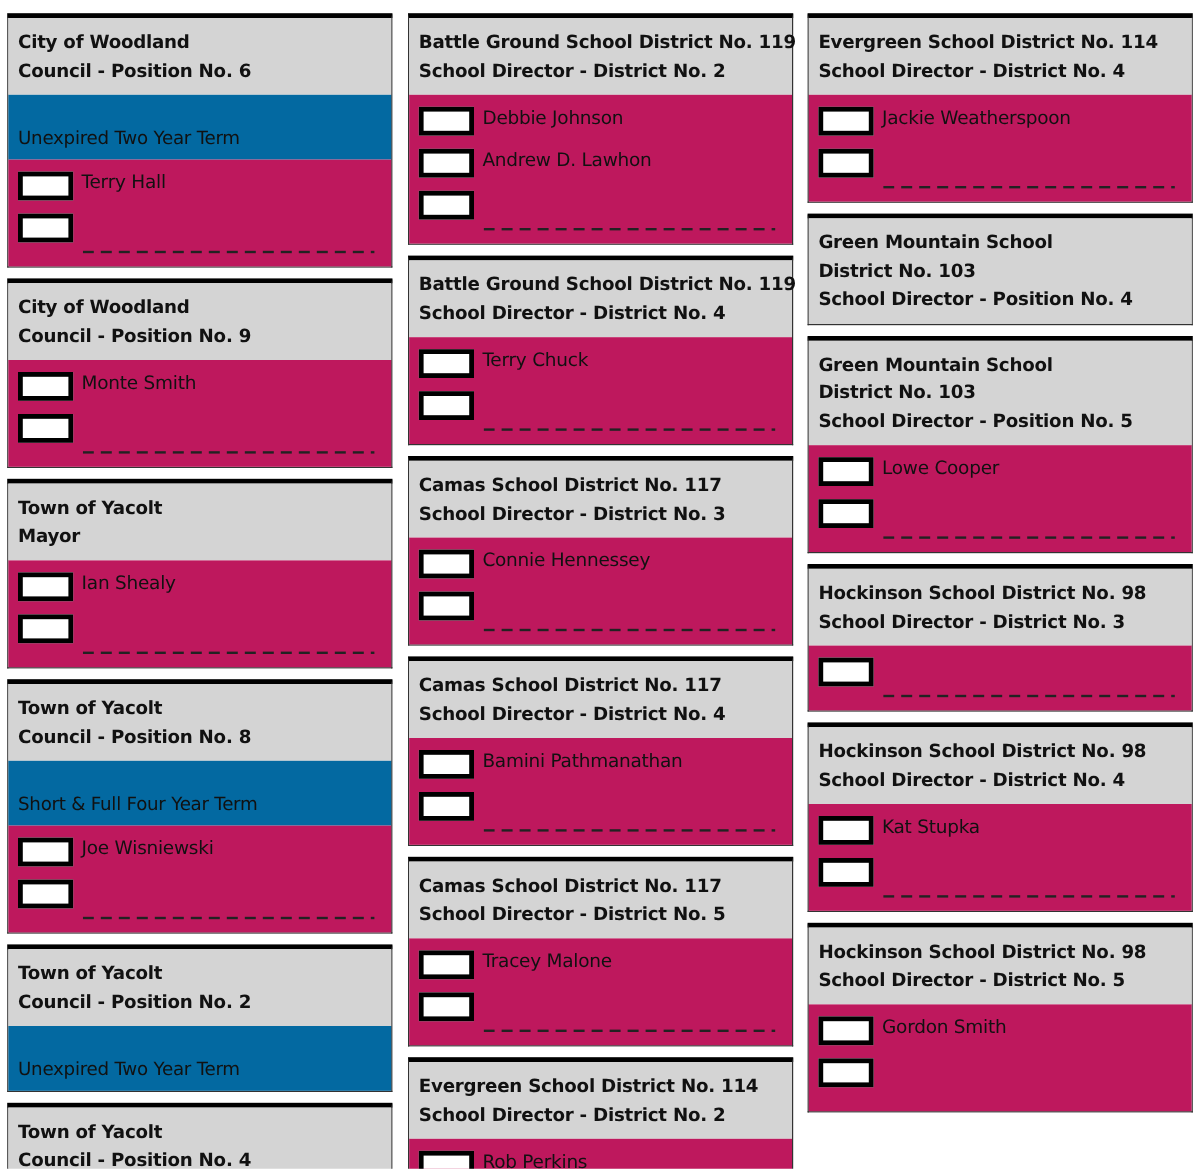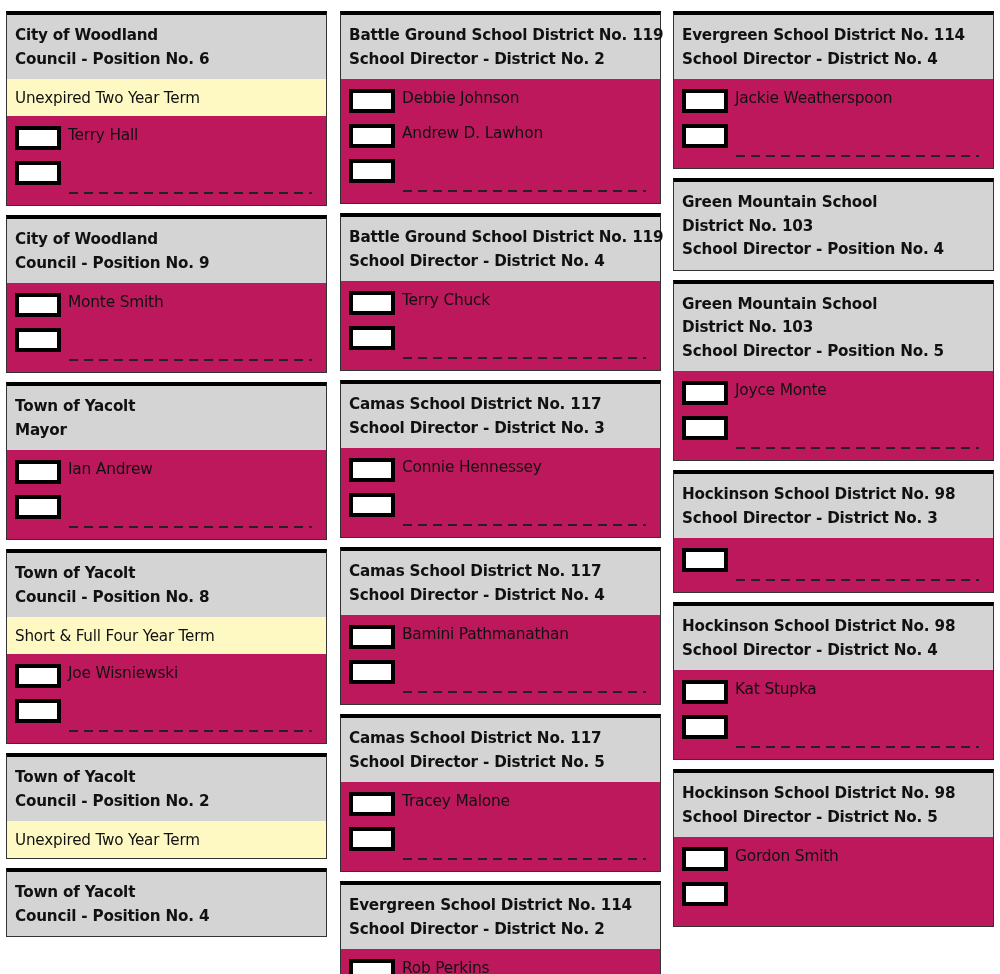--- a/index.html
+++ b/index.html
@@ -32,22 +32,22 @@
   .race-header {
     background: #d4d4d4;
     padding: 9px 8px 8px 8px;
     font-weight: bold;
     font-size: 15.2px;
     line-height: 23.5px;
     letter-spacing: -0.2px;
   }
   .race-header .line { display: block; white-space: nowrap; }
   .term-note {
-    background: #fef9c3;
-    padding: 7px 8px 6px 8px;
+    background: #0369a1;
+    padding: 24px 8px 6px 8px;
     font-size: 15.2px;
     line-height: 24px;
     letter-spacing: -0.2px;
   }
   .choices {
     background: #be185d;
     padding: 10px 8px 8px 8px;
   }
   .choice {
     display: flex;
@@ -125,21 +125,21 @@
         </div>
       </div>
       <div class="race">
         <div class="race-header">
           <span class="line">Town of Yacolt</span>
           <span class="line">Mayor</span>
         </div>
         <div class="choices">
           <div class="choice">
             <span class="oval"></span>
-            <span class="cand-name">Ian Andrew</span>
+            <span class="cand-name">Ian Shealy</span>
           </div>
           <div class="writein">
             <span class="oval"></span>
             <span class="writein-line"></span>
           </div>
         </div>
       </div>
       <div class="race">
         <div class="race-header">
           <span class="line">Town of Yacolt</span>
@@ -299,21 +299,21 @@
       </div>
       <div class="race">
         <div class="race-header">
           <span class="line">Green Mountain School</span>
           <span class="line">District No. 103</span>
           <span class="line">School Director - Position No. 5</span>
         </div>
         <div class="choices">
           <div class="choice">
             <span class="oval"></span>
-            <span class="cand-name">Joyce Monte</span>
+            <span class="cand-name">Lowe Cooper</span>
           </div>
           <div class="writein">
             <span class="oval"></span>
             <span class="writein-line"></span>
           </div>
         </div>
       </div>
       <div class="race">
         <div class="race-header">
           <span class="line">Hockinson School District No. 98</span>

